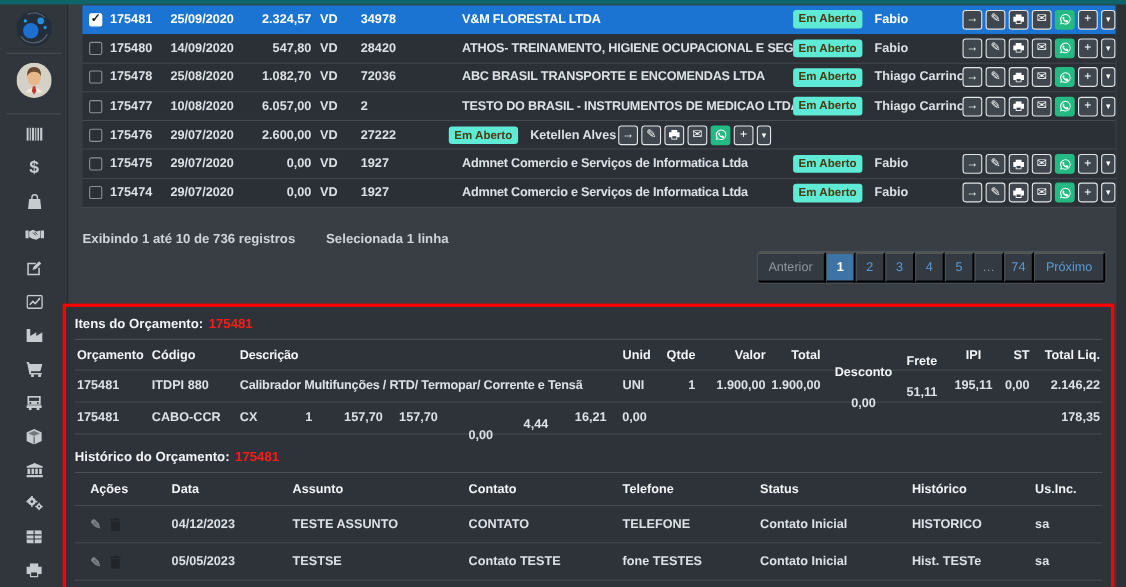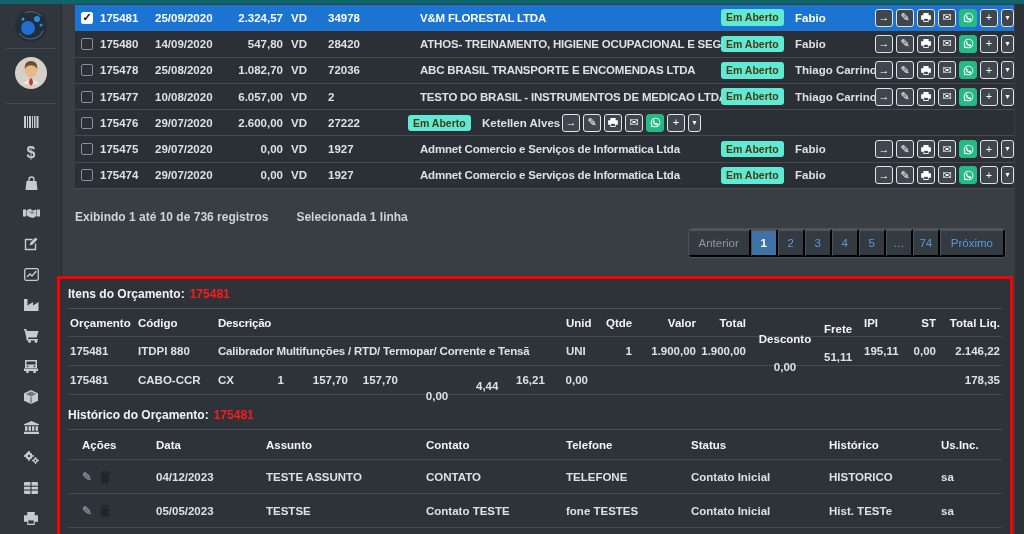--- a/index.html
+++ b/index.html
@@ -65,21 +65,21 @@
   .panel-title .red-num { color:#ff1a1a; margin-left:5px; }
   .t-row { display:flex; align-items:center; border-bottom:1px solid #43494f; }
   .t-row.head { font-weight:bold; color:#f2f4f6; }
   .t-cell { padding:0 2px; white-space:nowrap; overflow:hidden; }
 
   .items-table .t-row.head { height:28px; }
   .items-table .t-row.data { height:29px; font-weight:600; }
   .ic1{width:68px;} .ic2{width:80px;} .ic3{width:348px; letter-spacing:-0.2px;}
   .ic4{width:40px;} .ic5{width:30px;text-align:right;} .ic6{width:64px;text-align:right;}
   .ic7{width:50px;text-align:right;} .ic8{width:74px;text-align:center;margin-top:32px;} .ic9{width:40px;text-align:left;margin-top:12px;}
-  .ic10{width:46px;text-align:left;} .ic11{width:30px;text-align:right;} .ic12{flex:1;text-align:right;}
+  .ic10{width:46px;text-align:center;} .ic11{width:30px;text-align:right;} .ic12{flex:1;text-align:right;}
 
   .htitle { margin-top:5px; }
   .history-table .t-row.head { height:30px; }
   .history-table .t-row.data { height:34px; font-weight:600; }
   .hc1{width:86px; padding-left:14px; display:flex; align-items:center; gap:8px;}
   .hc2{width:110px;} .hc3{width:160px;} .hc4{width:140px;} .hc5{width:125px;}
   .hc6{width:138px;} .hc7{width:112px;} .hc8{flex:1;}
   .hist-edit { color:#7d848b; font-size:12px; font-style:normal; cursor:pointer; }
   .hist-trash { cursor:pointer; display:flex; }
 </style>

